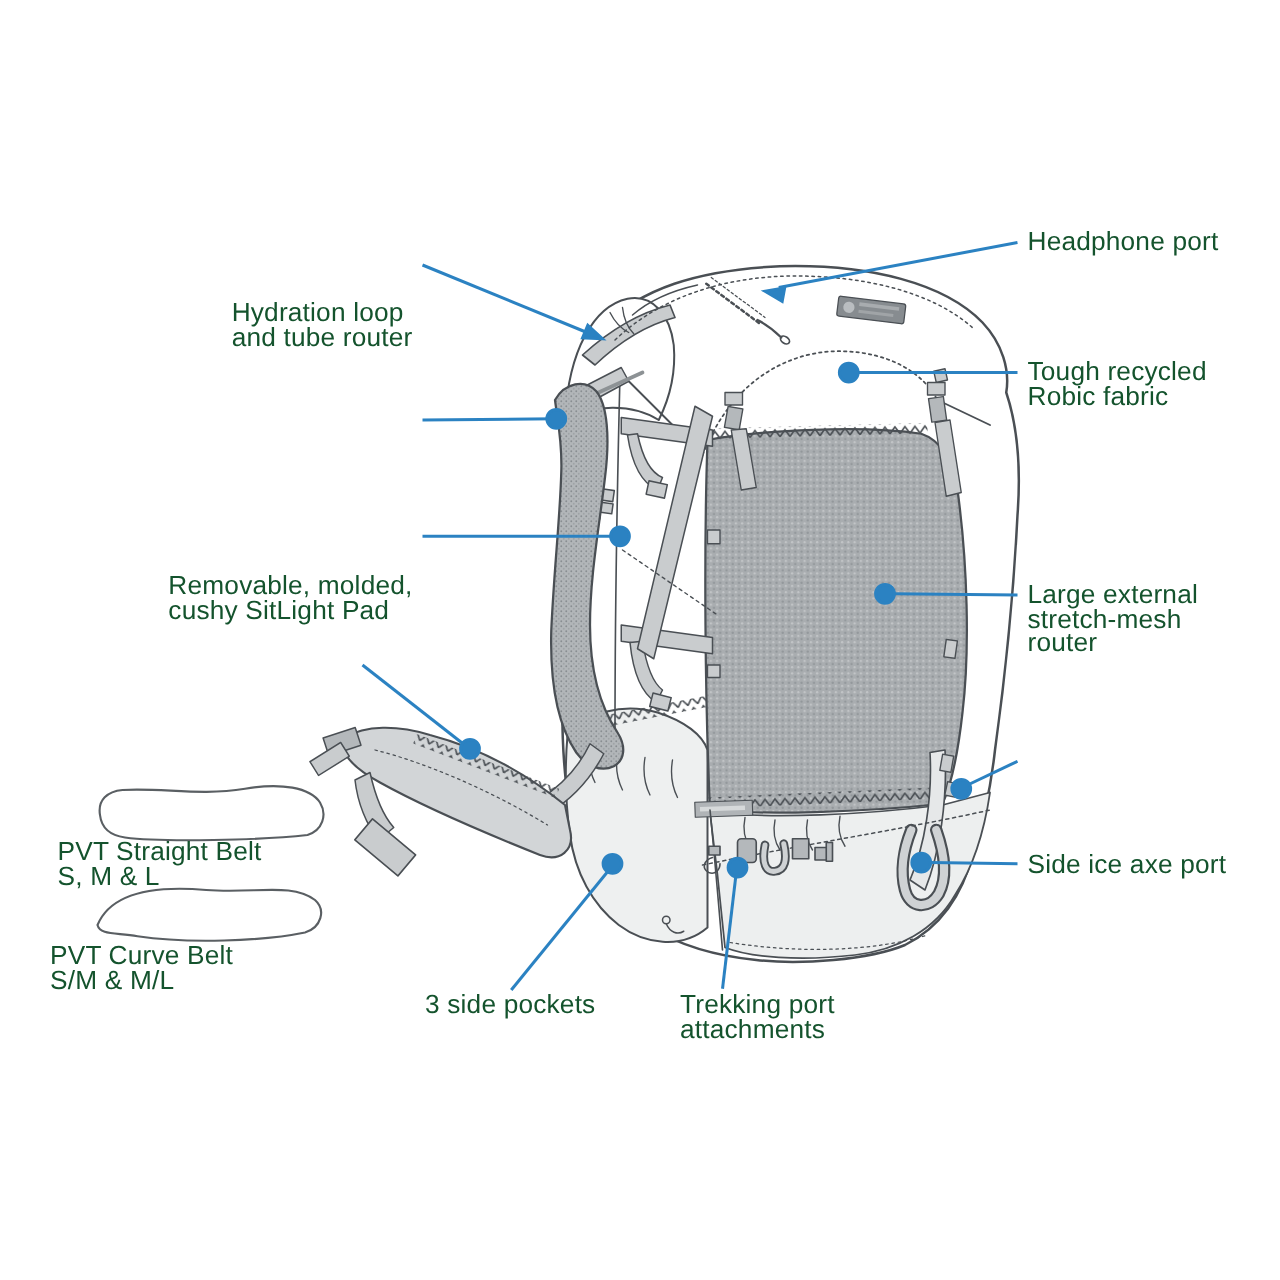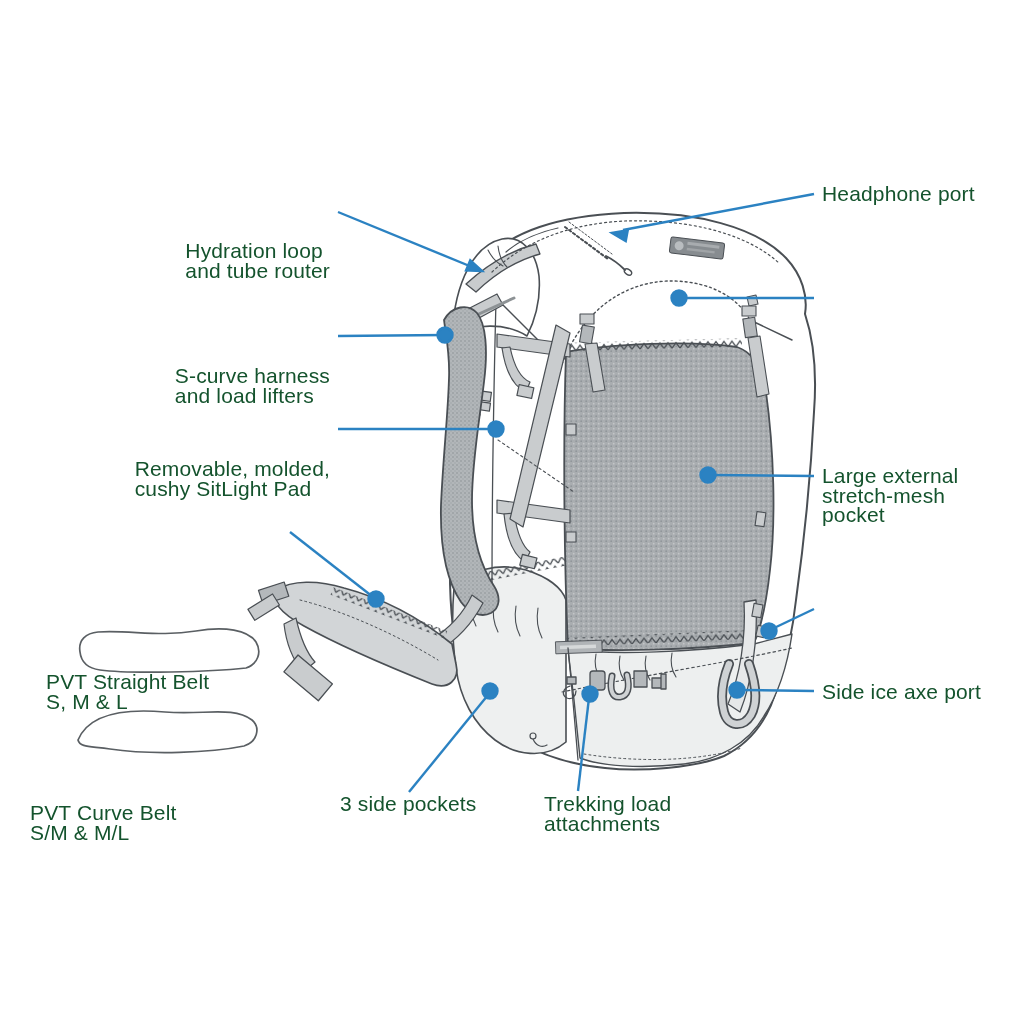--- a/index.html
+++ b/index.html
@@ -241,40 +241,40 @@
     <g>
       <line x1="578" y1="791" x2="589" y2="698"></line>
           <circle cx="590" cy="694" r="7.5"></circle>
     </g>
   </g>
 </svg>
 
   <div class="callout ta-r" style="right:694px;top:201px;">Hydration loop
 and tube router</div>
 
-  <div class="callout ta-r" style="right:694px;top:326px;">S-curve harness
-and load lifters</div>
 
   <div class="callout ta-r" style="right:694px;top:419px;">Removable, molded,
 cushy SitLight Pad</div>
 
 
   <div class="callout ta-c" style="left:46px;top:672px;width:240px;">PVT Straight Belt
 S, M &amp; L</div>
 
-  <div class="callout ta-c" style="left:30px;top:755px;width:240px;margin-top:48px;">PVT Curve Belt
+  <div class="callout ta-c" style="left:40px;top:755px;width:240px;">PVT Curve Belt
 S/M &amp; M/L</div>
 
   <div class="callout" style="left:340px;top:794px;">3 side pockets</div>
 
-  <div class="callout" style="left:544px;top:794px;">Trekking load
+  <div class="callout" style="left:544px;top:794px;">Trekking port
 attachments</div>
 
   <div class="callout" style="left:822px;top:184px;">Headphone port</div>
 
+  <div class="callout" style="left:822px;top:288px;">Tough recycled
+Robic fabric</div>
 
   <div class="callout" style="left:822px;top:466px;">Large external
 stretch-mesh
-pocket</div>
+router</div>
 
 
   <div class="callout" style="left:822px;top:682px;">Side ice axe port</div>
 </div>
 
 </body></html>

